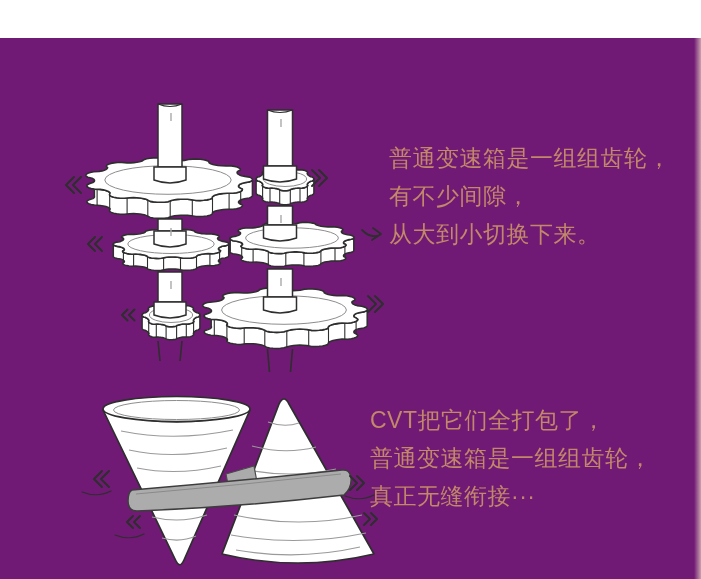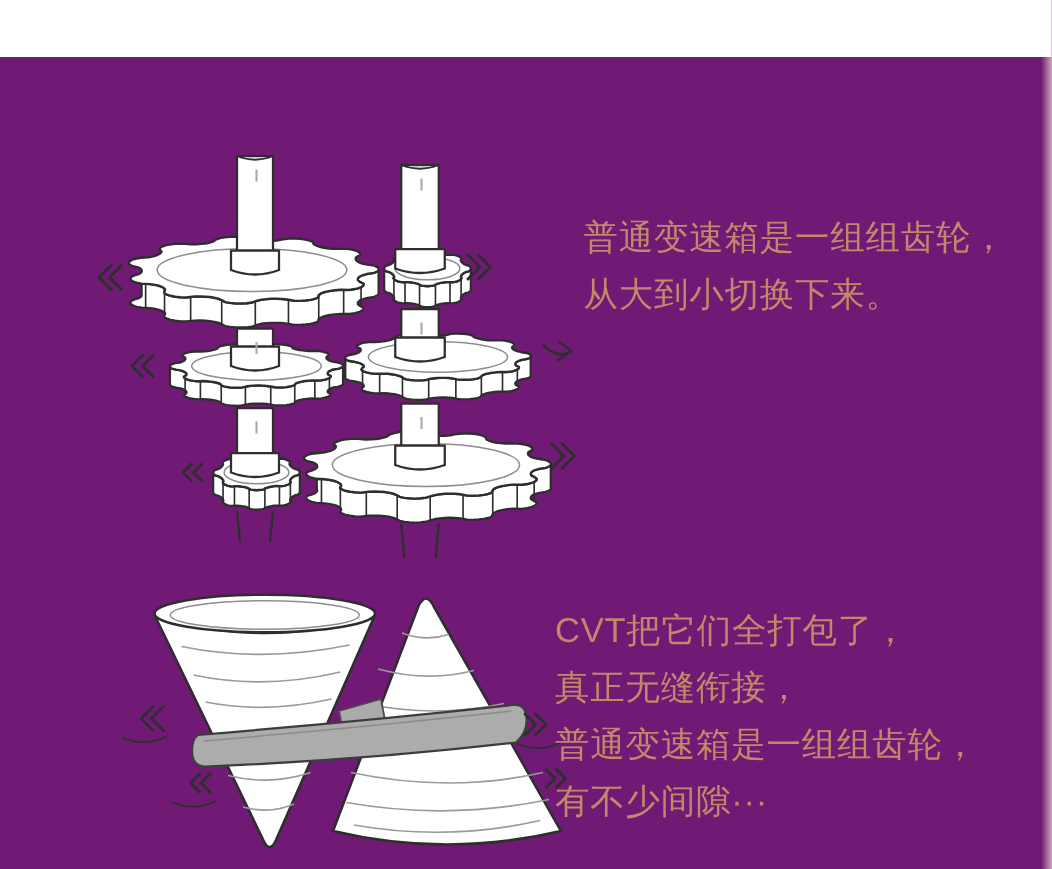--- a/index.html
+++ b/index.html
@@ -197,23 +197,23 @@
         </g>
         <g>
           <path d="M364 475 L370 481 L364 487" fill="none" stroke="#2e2e2e" stroke-width="2" stroke-linecap="round" stroke-linejoin="round"></path>
           <path d="M371 475 L377 481 L371 487" fill="none" stroke="#2e2e2e" stroke-width="2" stroke-linecap="round" stroke-linejoin="round"></path>
         </g>
       </g>
   </svg>
 
   <div class="caption" id="cap-top">
     <div>普通变速箱是一组组齿轮，</div>
+    <div>有不少间隙，</div>
     <div>从大到小切换下来。</div>
   </div>
   <div class="caption" id="cap-bottom">
     <div>CVT把它们全打包了，</div>
-    <div>真正无缝衔接，</div>
     <div>普通变速箱是一组组齿轮，</div>
-    <div>有不少间隙···</div>
+    <div>真正无缝衔接···</div>
   </div>
 
   <div class="edge-tint"></div>
 </div>
 
 </body></html>

